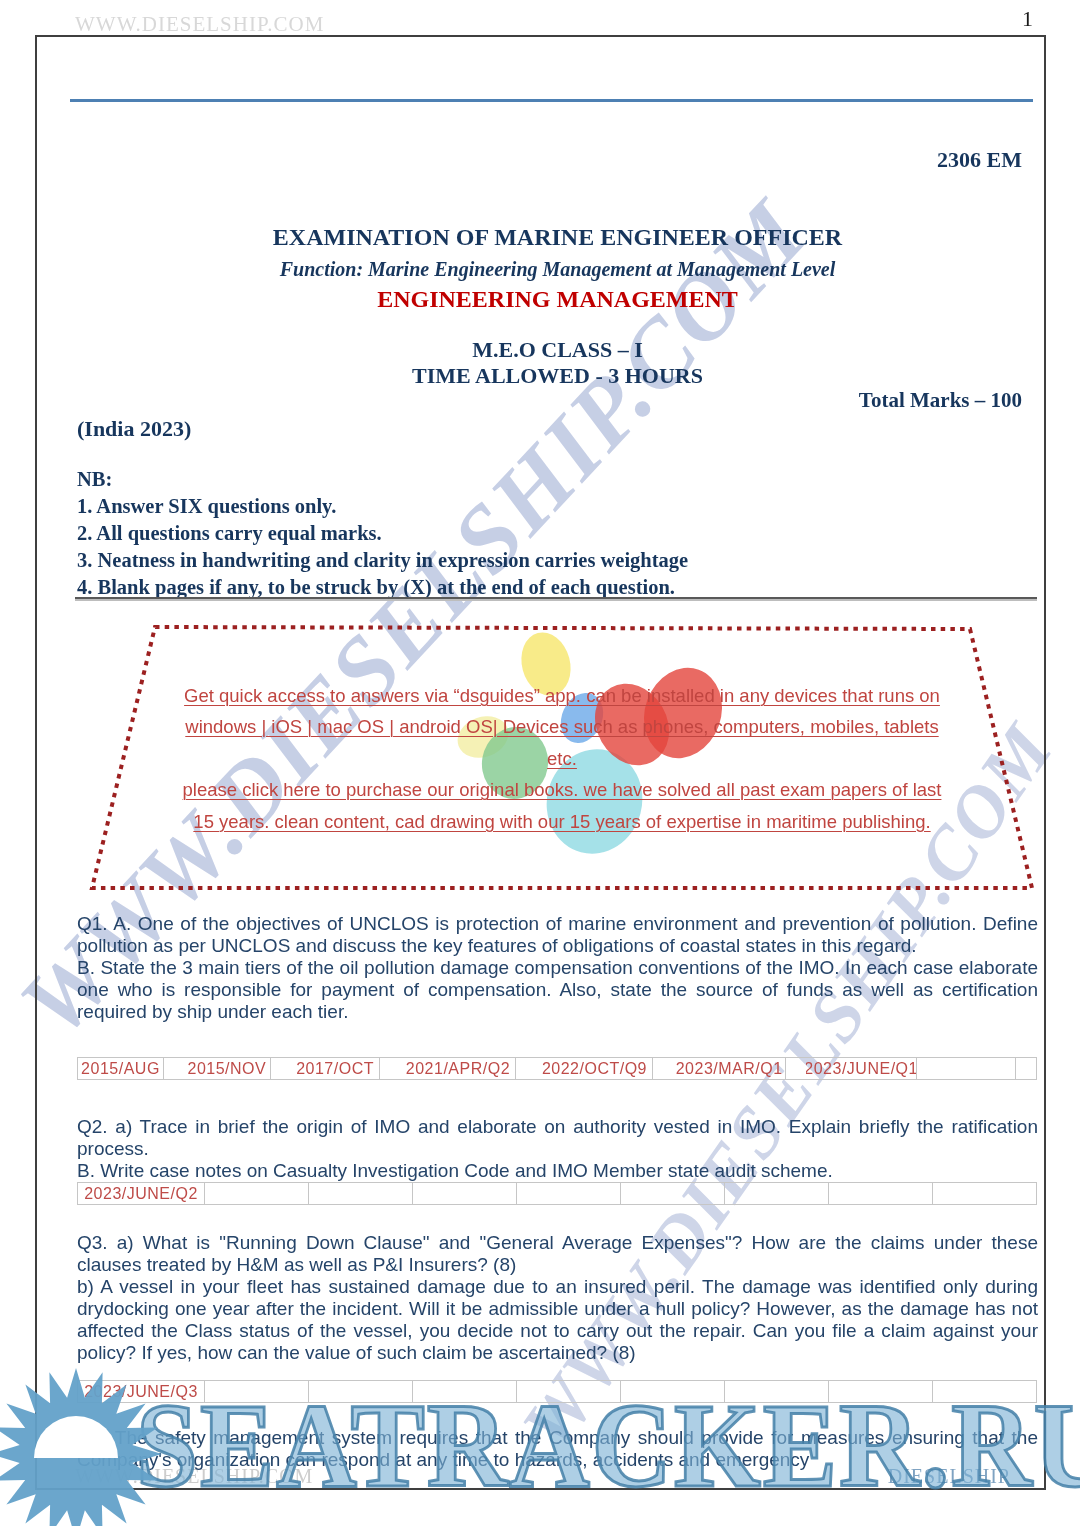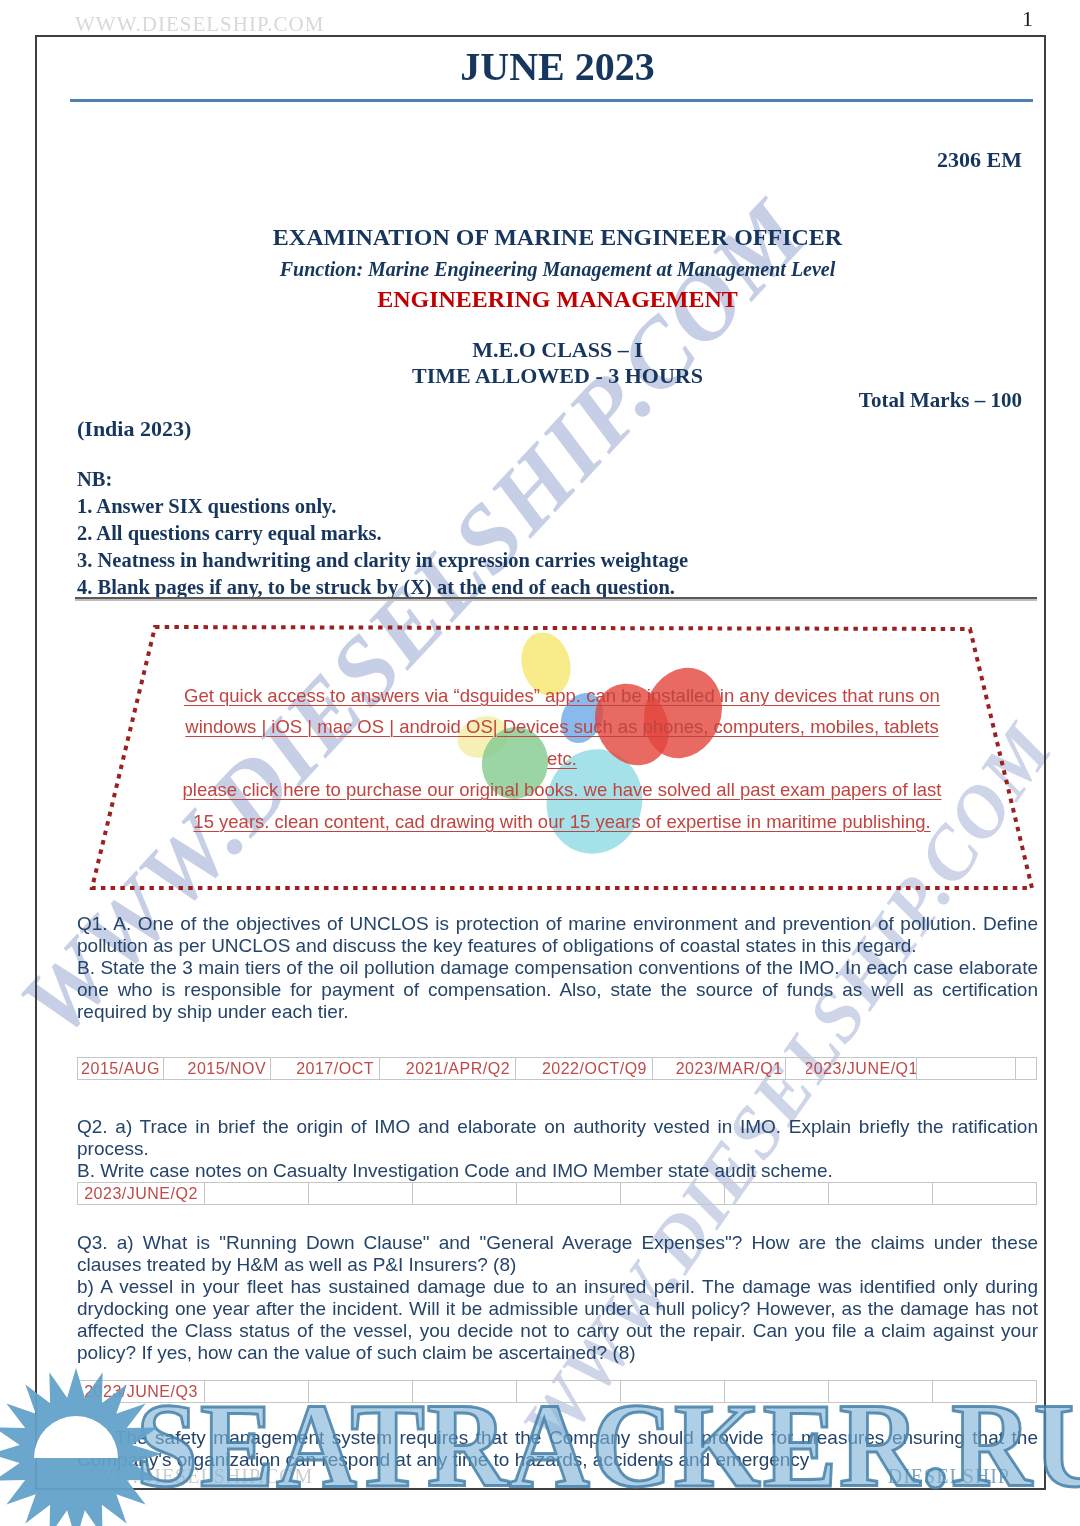--- a/index.html
+++ b/index.html
@@ -58,21 +58,20 @@
 <body>
 
 <div class="wm wm1">WWW.DIESELSHIP.COM</div>
 <div class="wm wm2">WWW.DIESELSHIP.COM</div>
 
 <div class="page">
 
   <div class="abs serif hdr-url">WWW.DIESELSHIP.COM</div>
   <div class="abs serif pagenum">1</div>
 
-  <div class="abs serif doc-title">JUNE 2023</div>
   <div class="abs rule-blue"></div>
 
   <div class="abs serif exam-code">2306 EM</div>
 
   <div class="abs serif c h-exam">EXAMINATION OF MARINE ENGINEER OFFICER</div>
   <div class="abs serif c h-func">Function: Marine Engineering Management at Management Level</div>
   <div class="abs serif c h-red">ENGINEERING MANAGEMENT</div>
   <div class="abs serif c h-class">M.E.O CLASS – I</div>
   <div class="abs serif c h-time">TIME ALLOWED - 3 HOURS</div>
   <div class="abs serif total-marks">Total Marks – 100</div>

